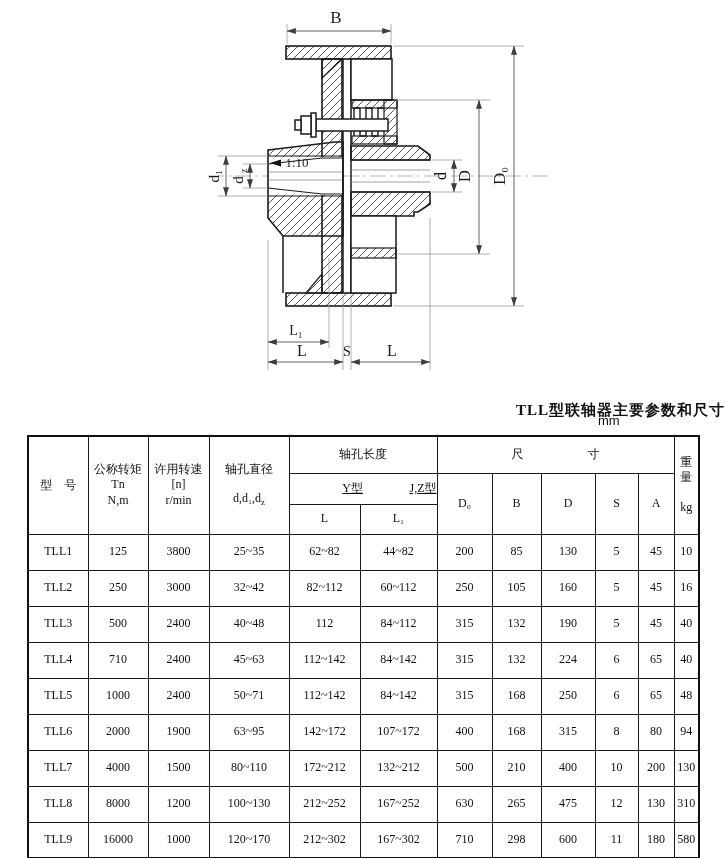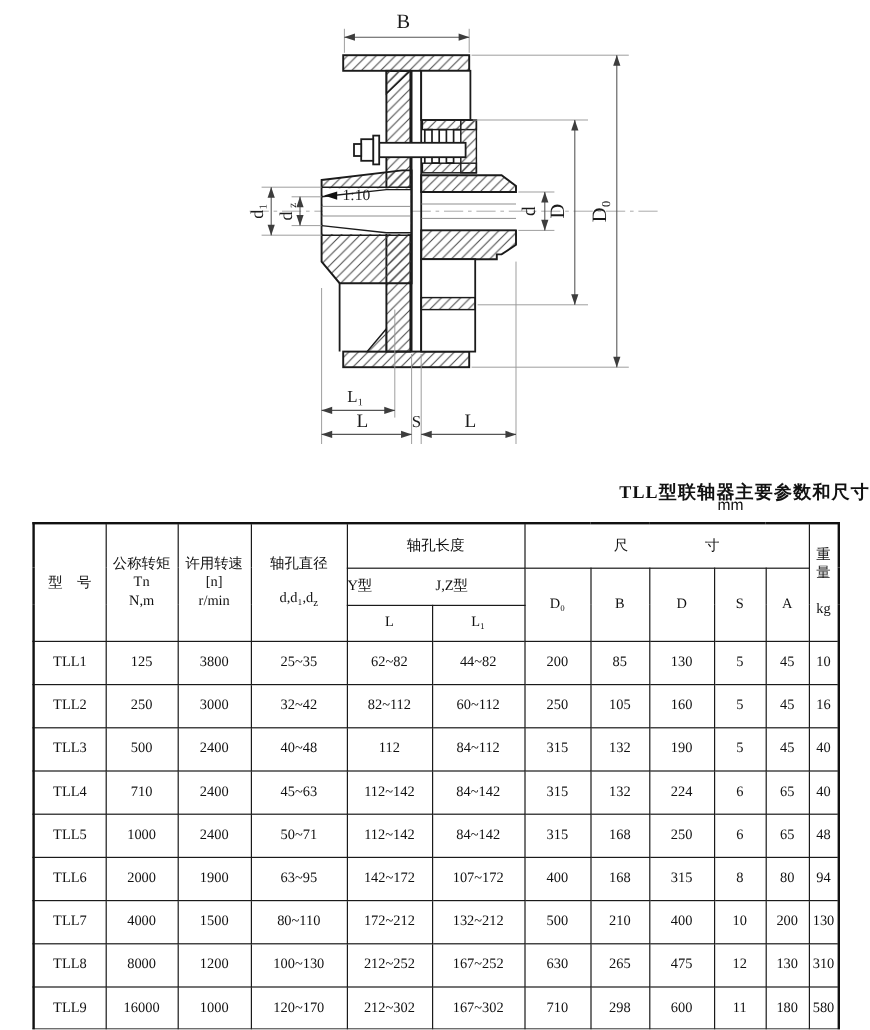--- a/index.html
+++ b/index.html
@@ -26,21 +26,21 @@
   .unit{position:absolute;top:403px;left:598px;
         font-family:"Liberation Sans","DejaVu Sans",sans-serif;font-size:13px;font-weight:normal;margin-top:10px;}
   
   .tbl-wrap{position:absolute;left:27px;top:435px;}
   table{border-collapse:collapse;table-layout:fixed;width:671px;border:2px solid #111;}
   td{border:1px solid #1a1a1a;text-align:center;vertical-align:middle;
      font-size:12px;padding:0;overflow:hidden;line-height:1.45;}
   tr.h1{height:37px;} tr.h2{height:31px;} tr.h3{height:30px;} tr.dr{height:36px;}
   .sub{font-size:9px;vertical-align:-3px;}
   .split{display:flex;width:100%;}
-  .split span{flex:1 1 50%;text-align:left;}
+  .split span{flex:1 1 50%;text-align:right;text-decoration:underline;}
   .spread{display:flex;justify-content:center;gap:64px;}
   .wcell div{line-height:1.3;} .wcell .gap{margin-top:14px;}
 </style>
 </head>
 <body>
 
 <div class="page">
 
   <svg class="drawing" width="725" height="398" viewBox="0 0 725 398">
     <defs>

